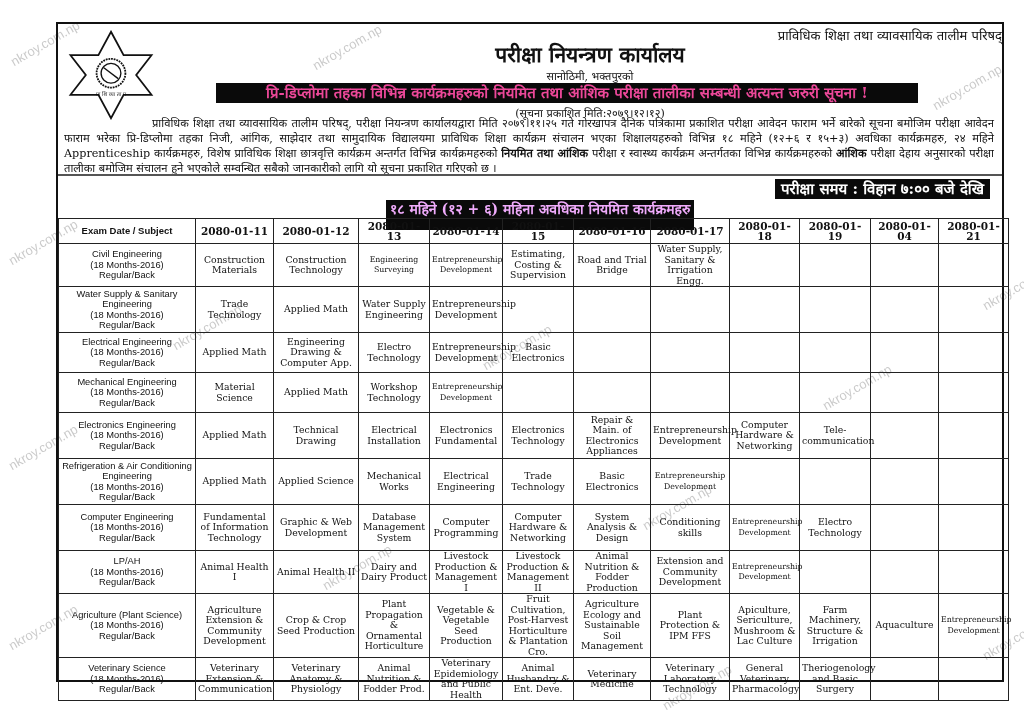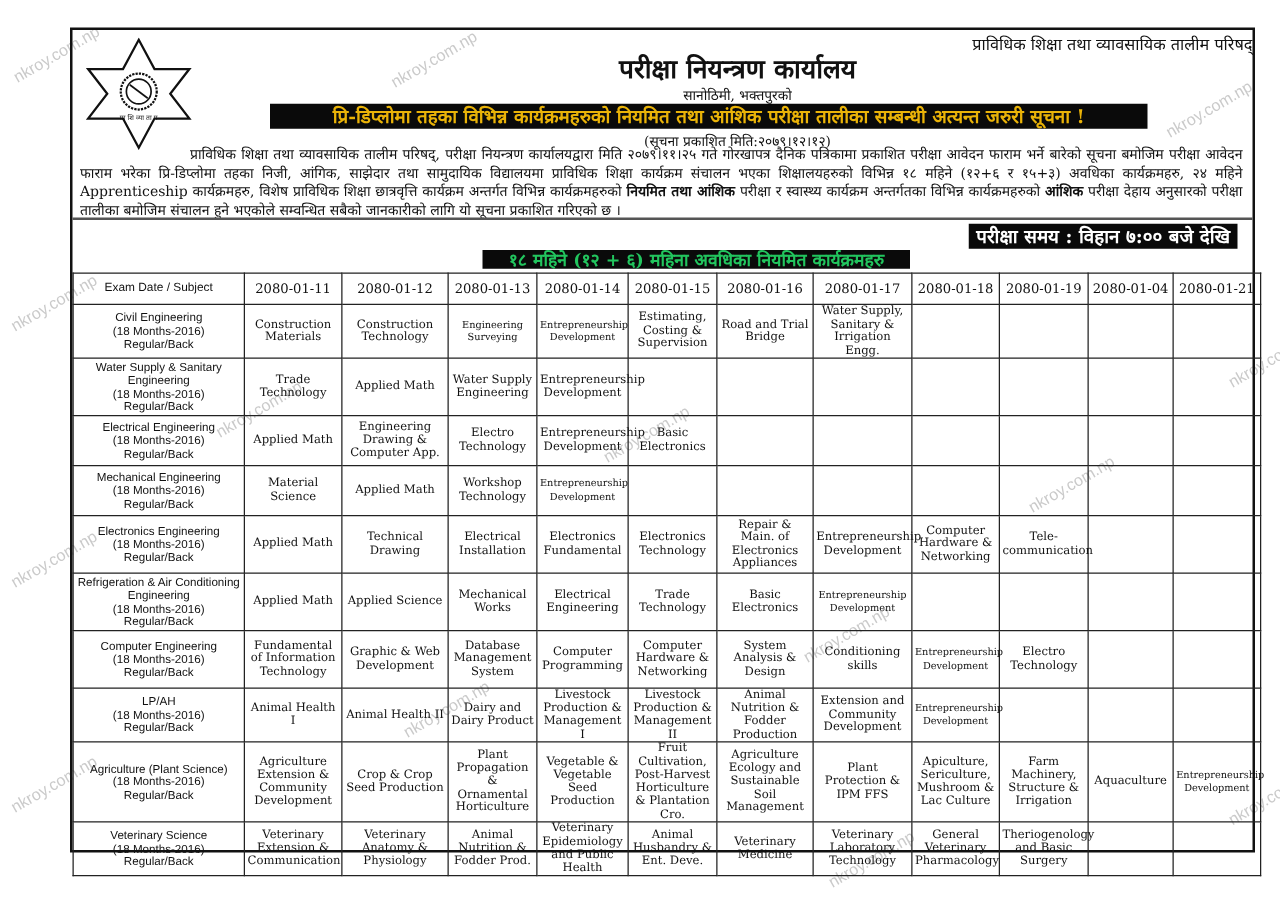--- a/index.html
+++ b/index.html
@@ -5,30 +5,30 @@
   html, body { margin:0; padding:0; }
   body { width:1024px; height:724px; background:#ffffff; position:relative; overflow:hidden;
          font-family:"DejaVu Serif","Liberation Serif",serif; color:#111; }
   .watermark { position:absolute; color:#bdbdbd; font-family:"Liberation Sans",sans-serif; font-size:13px;
                transform:rotate(-30deg); transform-origin:left top; white-space:nowrap; pointer-events:none; opacity:.8; }
   .frame { position:absolute; left:56px; top:22px; width:948px; height:660px; border:2px solid #111; box-sizing:border-box; }
   .logo { position:absolute; left:8px; top:6px; width:90px; height:90px; }
   .hdr1 { position:absolute; left:0; width:100%; top:2px; text-align:right; font-size:13px; padding-left:104px; box-sizing:border-box; }
   .hdr2 { position:absolute; left:0; width:100%; top:16px; text-align:center; font-size:21px; font-weight:bold; padding-left:120px; box-sizing:border-box; }
   .hdr3 { position:absolute; left:0; width:100%; top:44px; text-align:center; font-size:11px; padding-left:120px; box-sizing:border-box; }
-  .banner { position:absolute; left:158px; top:59px; width:702px; height:20px; background:#0a0a0a; color:#eab308;
+  .banner { position:absolute; left:158px; top:59px; width:702px; height:20px; background:#0a0a0a; color:#ec4899;
             font-size:15px; font-weight:bold; text-align:center; line-height:20px; white-space:nowrap; overflow:hidden; }
   .pubdate { position:absolute; left:0; width:100%; top:81px; text-align:center; font-size:11px; padding-left:120px; box-sizing:border-box; }
   .para { position:absolute; left:6px; right:8px; top:93px; font-size:11.2px; line-height:14.5px; text-align:justify; text-indent:88px; }
   .sep { position:absolute; left:0; right:0; top:150px; border-top:2px solid #555; }
   .timebox { position:absolute; right:12px; top:155px; background:#0a0a0a; color:#fff; font-size:15px; font-weight:bold; padding:0 6px; height:20px; line-height:20px; }
-  .subbanner { position:absolute; left:328px; top:176px; background:#0a0a0a; color:#22c55e; font-size:14px; font-weight:bold; padding:0 21px; height:15px; line-height:19px; }
+  .subbanner { position:absolute; left:328px; top:176px; background:#0a0a0a; color:#f0abfc; font-size:14px; font-weight:bold; padding:0 4px; height:30px; line-height:19px; }
   table.sched { position:absolute; left:0; top:194px; width:944px; border-collapse:collapse; table-layout:fixed; }
   table.sched td, table.sched th { border:1px solid #222; text-align:center; vertical-align:middle; padding:0 2px; font-size:9.3px; line-height:10.5px; font-weight:normal; }
-  table.sched th { font-weight:normal; font-size:10.5px; height:24px; }
+  table.sched th { font-weight:bold; font-size:10.5px; height:24px; }
   table.sched th.subj { font-family:"Liberation Sans",sans-serif; font-size:9.5px; line-height:10px; }
   td.prog { font-family:"Liberation Sans",sans-serif; font-weight:bold; font-size:9.3px; line-height:10.5px; }
   .small { font-size:7.8px !important; }
 </style>
 </head>
 <body>
 
 <div class="watermark" style="left:8px;top:56px;">nkroy.com.np</div>
 <div class="watermark" style="left:310px;top:60px;">nkroy.com.np</div>
 <div class="watermark" style="left:930px;top:100px;">nkroy.com.np</div>

